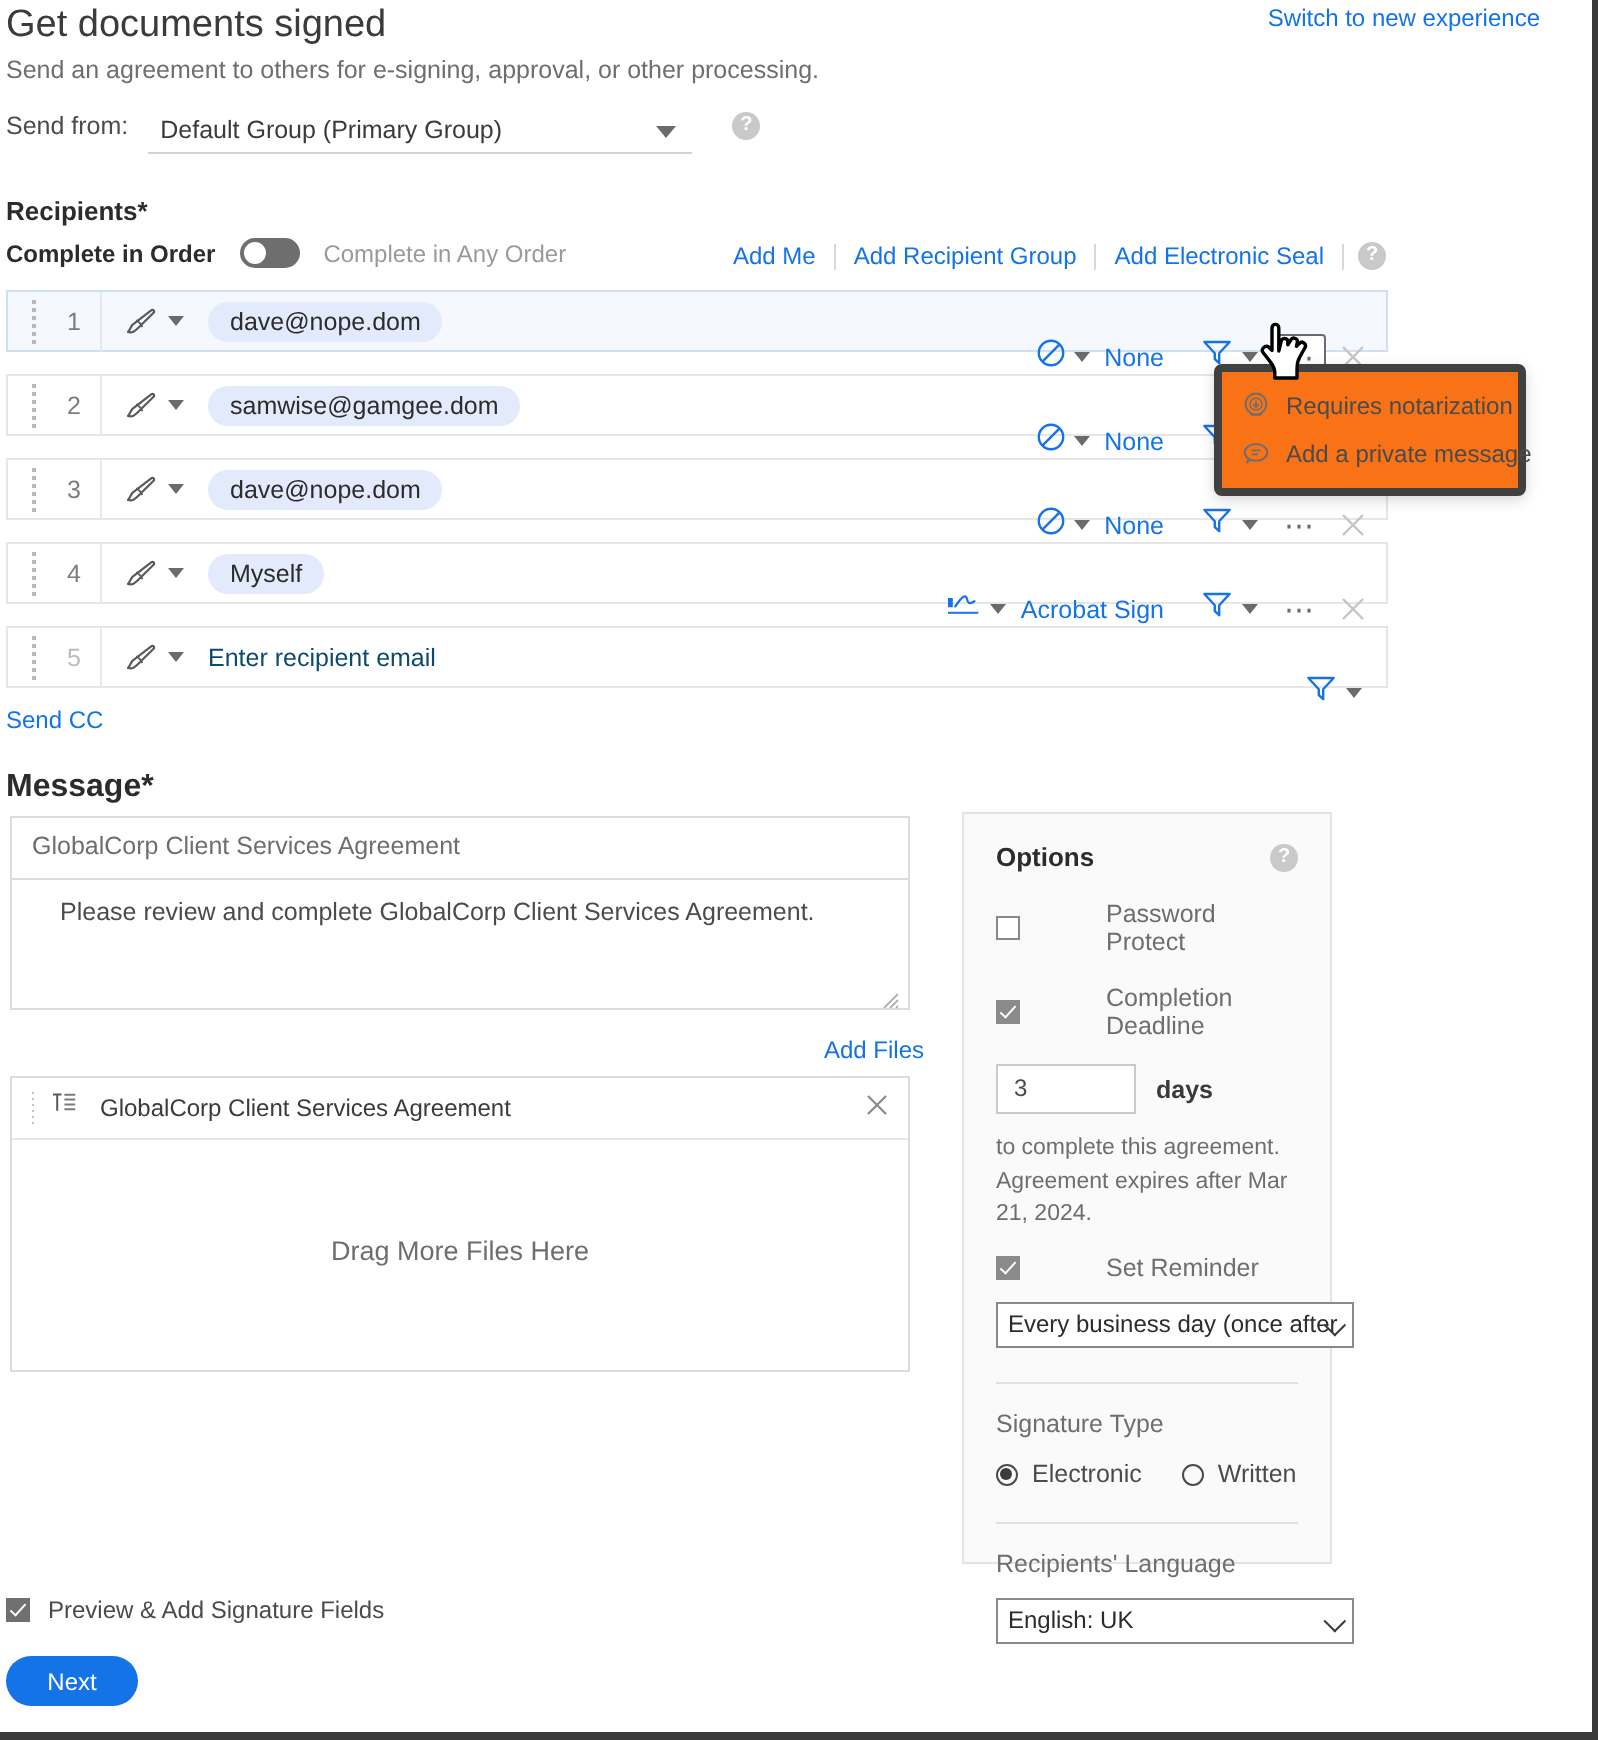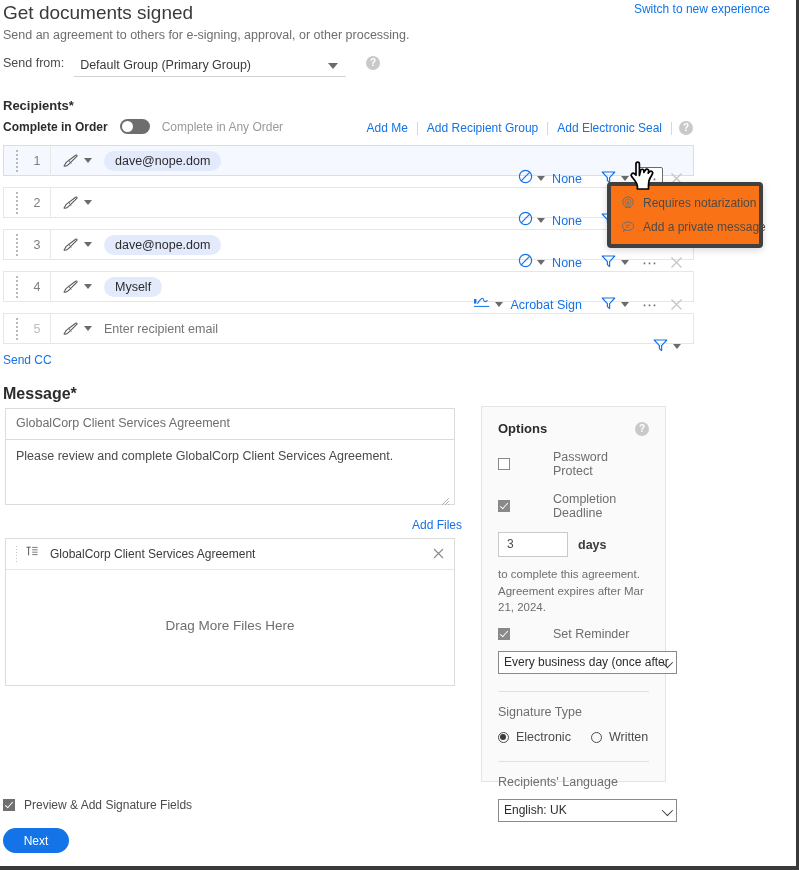--- a/index.html
+++ b/index.html
@@ -221,21 +221,21 @@
     background: #e3eafc;
     border-radius: 11px;
     padding: 3px 11px;
     font-size: 12.5px;
     color: #2c2c2c;
     cursor: pointer;
   }
   .email-placeholder {
     margin-left: 12px;
     font-size: 12.5px;
-    color: #737373;
+    color: #0c4a6e;
     cursor: text;
   }
   .rright {
     margin-left: auto;
     display: flex;
     align-items: center;
     height: 100%;
     padding-right: 4px;
     margin-top: 36px;
   }
@@ -350,21 +350,21 @@
   }
   .msg-body {
     position: absolute;
     left: 5px; top: 439px;
     width: 450px;
     height: 66px;
     box-sizing: border-box;
     border: 1px solid #dcdcdc;
     font-size: 12.5px;
     color: #4b4b4b;
-    padding: 8px 10px;
+    padding: 8px 24px;
     background: #ffffff;
     cursor: text;
     line-height: 1.4;
   }
   .resize-grip {
     position: absolute;
     left: 440px;
     top: 492px;
     width: 10px; height: 10px;
   }
@@ -720,20 +720,21 @@
           <div class="rdiv"></div>
           <div class="role-pick">
             <span class="pen-icon">
               <svg width="18" height="16" viewBox="0 0 18 16">
                 <path d="M13.6 2.2 C14.4 1.4 15.6 2.6 14.8 3.4 L6.4 11.6 C5.0 13.0 3.2 13.4 2.0 13.0 C2.8 12.0 3.4 10.6 4.2 9.4 Z" fill="none" stroke="#5a5a5a" stroke-width="1.1" stroke-linejoin="round"></path>
                 <path d="M6.2 7.0 C7.6 8.0 8.6 9.2 9.2 10.6" fill="none" stroke="#5a5a5a" stroke-width="0.9"></path>
               </svg>
             </span>
             <span class="chev"></span>
           </div>
+          <div class="email-pill">samwise@gamgee.dom</div>
           <div class="rright">
             <div class="auth-pick">
               <span><svg width="15" height="15" viewBox="0 0 15 15">
                   <circle cx="7.5" cy="7.5" r="6.1" fill="none" stroke="#1473e6" stroke-width="1.2"></circle>
                   <path d="M3.2 11.8 L11.8 3.2" stroke="#1473e6" stroke-width="1.2"></path>
                 </svg></span>
               <span class="chev"></span>
               <span class="auth-label">None</span>
             </div>
             <div class="deliver-pick">

